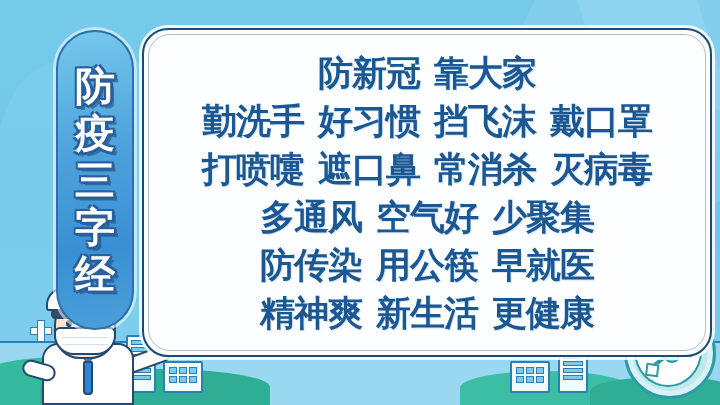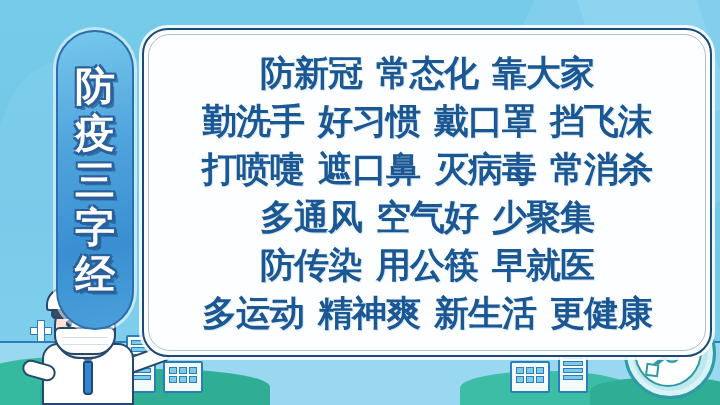--- a/index.html
+++ b/index.html
@@ -300,52 +300,50 @@
     <span class="ch">疫</span>
     <span class="ch">三</span>
     <span class="ch">字</span>
     <span class="ch">经</span>
   </div>
 
   <div class="card">
 
     <div class="verse-row">
       <span class="phrase">防新冠</span>
-      <span class="phrase">常态化</span>
       <span class="phrase">靠大家</span>
     </div>
 
     <div class="verse-row">
       <span class="phrase">勤洗手</span>
       <span class="phrase">好习惯</span>
+      <span class="phrase">挡飞沫</span>
       <span class="phrase">戴口罩</span>
-      <span class="phrase">挡飞沫</span>
     </div>
 
     <div class="verse-row">
       <span class="phrase">打喷嚏</span>
       <span class="phrase">遮口鼻</span>
+      <span class="phrase">常消杀</span>
       <span class="phrase">灭病毒</span>
-      <span class="phrase">常消杀</span>
     </div>
 
     <div class="verse-row">
       <span class="phrase">多通风</span>
       <span class="phrase">空气好</span>
       <span class="phrase">少聚集</span>
     </div>
 
     <div class="verse-row">
       <span class="phrase">防传染</span>
       <span class="phrase">用公筷</span>
       <span class="phrase">早就医</span>
     </div>
 
     <div class="verse-row">
-      <span class="phrase">多运动</span>
       <span class="phrase">精神爽</span>
       <span class="phrase">新生活</span>
       <span class="phrase">更健康</span>
     </div>
 
   </div>
 
 </div>
 
 </body></html>

